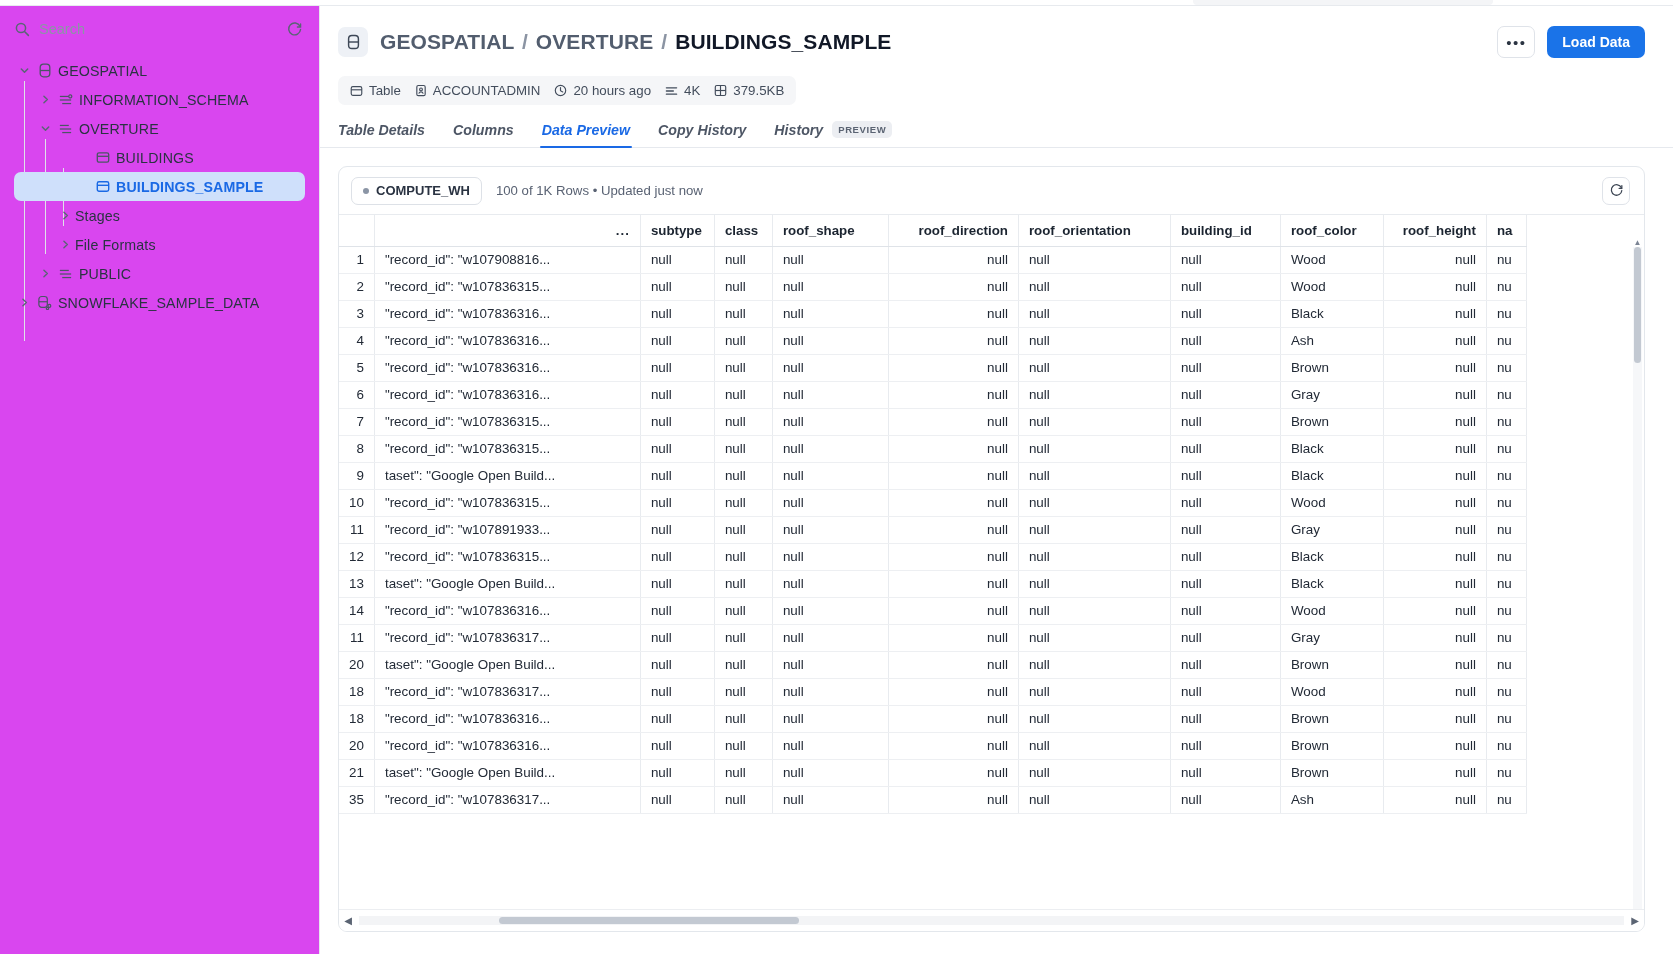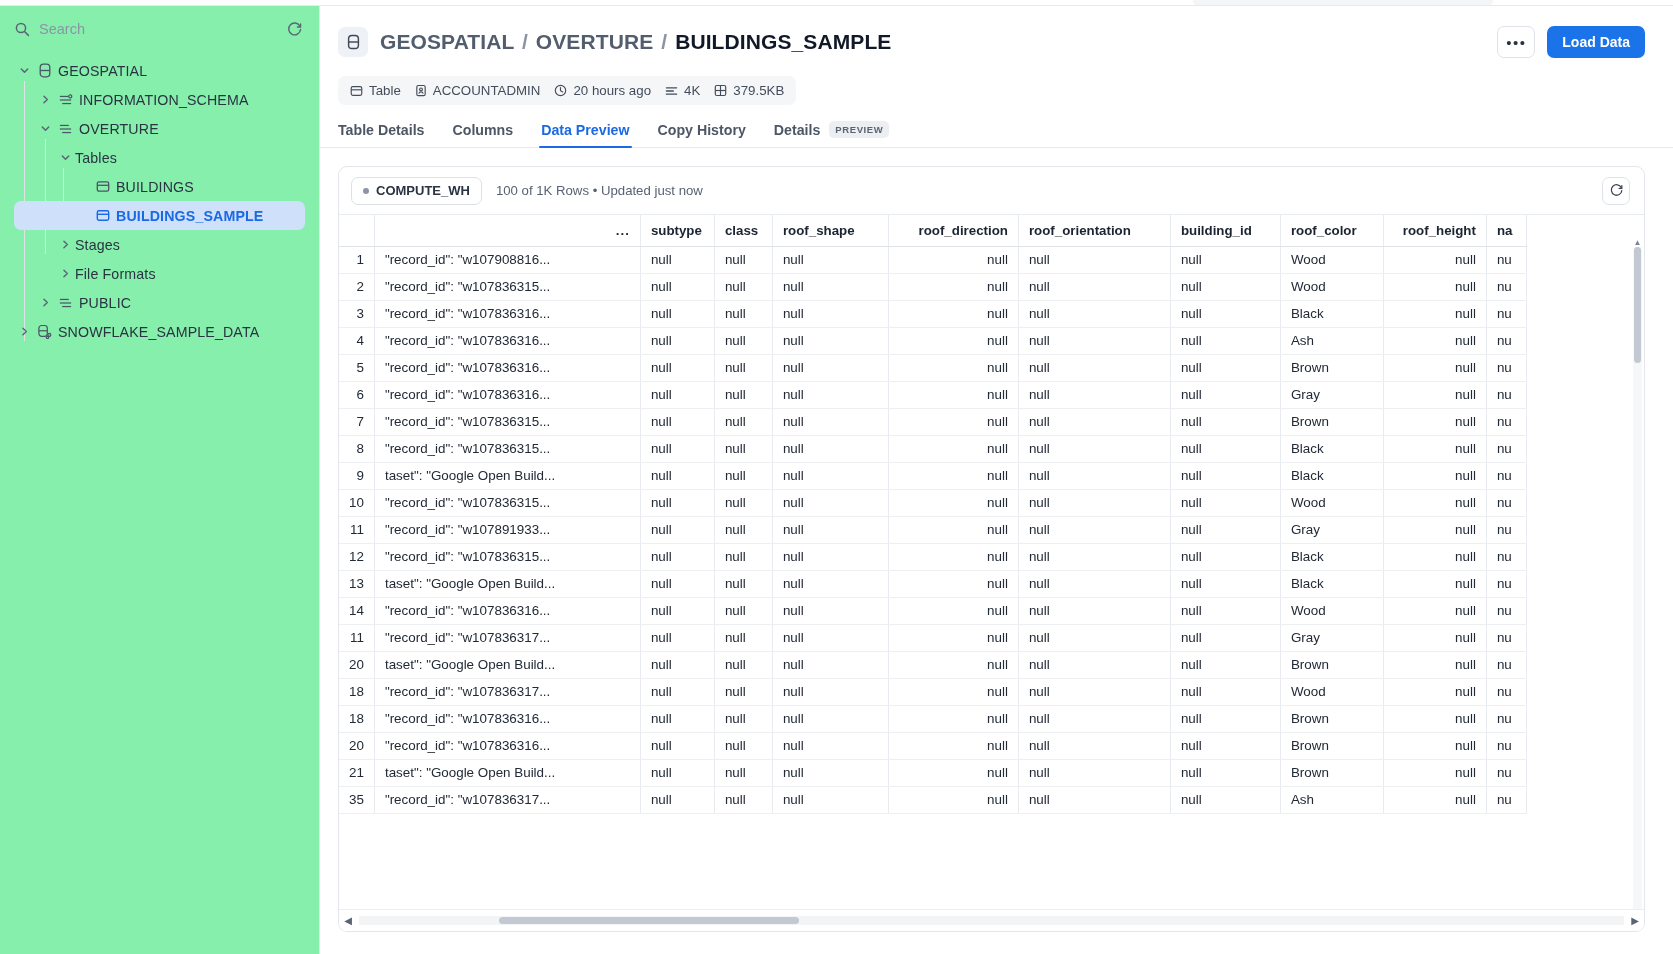--- a/index.html
+++ b/index.html
@@ -20,21 +20,21 @@
   }
   .topstrip .nub {
     position: absolute; right: 180px; top: 0; width: 300px; height: 5px;
     background: #f4f5f7; border-radius: 0 0 4px 4px;
   }
 
   
   .sidebar {
     width: 320px; height: 954px; flex: 0 0 320px;
     border-right: 1px solid #e5e8eb;
-    background: #86efac; position: relative; padding-top: 6px;
+    background: #d946ef; position: relative; padding-top: 6px;
   }
   .search-row {
     display: flex; align-items: center; height: 46px;
     padding: 0 14px 0 14px; gap: 9px;
   }
   .search-ico { flex: 0 0 16px; height: 16px; color: #5a6475; display:flex; }
   .search-input {
     flex: 1 1 auto; border: 0; outline: 0; background: transparent;
     font-family: "Liberation Sans", sans-serif; font-size: 14.5px; color: #1f2937;
     padding: 0;
@@ -119,21 +119,21 @@
   }
   .chip svg { display: block; }
 
   .tabs {
     margin-top: 16px; padding-left: 18px; display: flex; align-items: flex-end;
     gap: 28px; border-bottom: 1px solid #e6e9ee; padding-right: 28px;
     position: relative;
   }
   .tab {
     font-size: 14.2px; font-weight: 700; color: #4d5665; padding: 0 0 9px 0;
-    cursor: pointer; position: relative; white-space: nowrap;
+    cursor: pointer; position: relative; white-space: nowrap; font-style: italic;
   }
   .tab.active { color: #1a69e5; }
   .tab.active::after {
     content: ""; position: absolute; left: -2px; right: -2px; bottom: -1px;
     height: 2.5px; background: #1a69e5; border-radius: 2px;
   }
   .tab-wrap { display: flex; align-items: center; gap: 9px; padding-bottom: 0; }
   .preview-pill {
     background: #eceef2; color: #5a6372; font-size: 9.5px; font-weight: 700;
     letter-spacing: .6px; border-radius: 5px; padding: 3px 6px;
@@ -291,28 +291,20 @@
         <span class="nicon">
           <svg width="15" height="14" viewBox="0 0 16 14" fill="none" stroke="currentColor" stroke-width="1.3">
             <path d="M2 3.2h9.5"></path>
               <path d="M2 7h12"></path>
               <path d="M4.5 10.8H14"></path>
           </svg>
         </span>
         <span class="nlabel">OVERTURE</span>
       </div>
 
-      <div class="node lvl3">
-        <span class="chev">
-          <svg width="11" height="11" viewBox="0 0 12 12" fill="none" stroke="currentColor" stroke-width="1.6" stroke-linecap="round" stroke-linejoin="round">
-              <polyline points="2.5,4.3 6,8 9.5,4.3"></polyline>
-            </svg>
-        </span>
-        <span class="nlabel">Tables</span>
-      </div>
 
       <div class="node lvl4">
         <span class="chev spacer"></span>
         <span class="nicon">
           <svg width="14" height="13" viewBox="0 0 14 13" fill="none" stroke="currentColor" stroke-width="1.3">
             <rect x="1.3" y="1.8" width="11.4" height="9.4" rx="1.7"></rect>
               <line x1="1.3" y1="5.3" x2="12.7" y2="5.3"></line>
           </svg>
         </span>
         <span class="nlabel">BUILDINGS</span>
@@ -457,21 +449,21 @@
         </span>
       </div>
     </div>
 
     <div class="tabs">
       <div class="tab">Table Details</div>
       <div class="tab">Columns</div>
       <div class="tab active">Data Preview</div>
       <div class="tab">Copy History</div>
       <div class="tab-wrap">
-        <div class="tab">Details</div>
+        <div class="tab">History</div>
         <span class="preview-pill">PREVIEW</span>
       </div>
     </div>
 
     <div class="panel">
 
       <div class="panel-toolbar">
         <div class="wh-chip">
           <span class="wh-dot"></span>
           <span>COMPUTE_WH</span>

